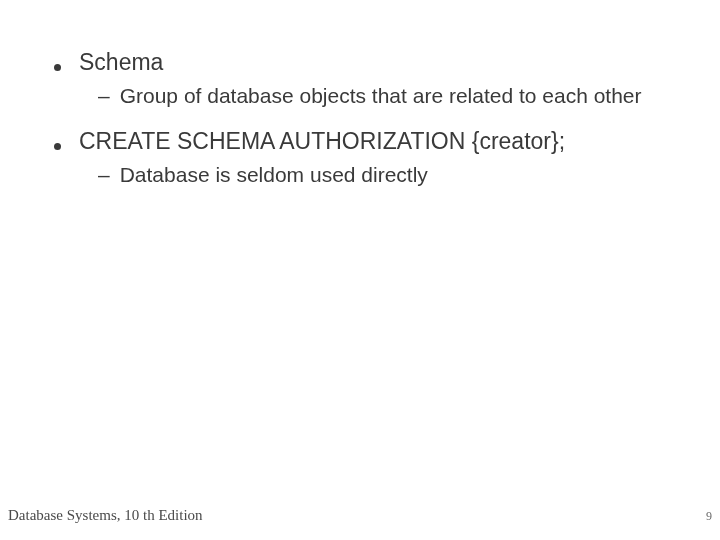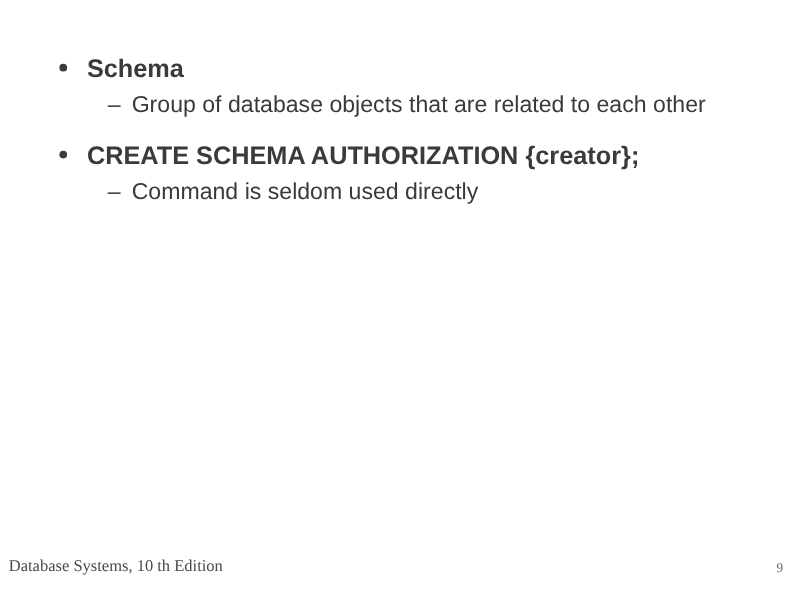--- a/index.html
+++ b/index.html
@@ -1,20 +1,20 @@
 <!DOCTYPE html>
 <html><head>
 <meta charset="utf-8">
 <style>
   * { margin: 0; padding: 0; box-sizing: border-box; }
   html, body { width: 720px; height: 540px; background: #ffffff; font-family: Arial, Helvetica, sans-serif; color: #3a3a3a; }
   .slide { position: relative; width: 720px; height: 540px; }
   .title { text-align: center; font-size: 30px; font-weight: 400; padding-top: 28px; letter-spacing: 0.2px; }
   .content { padding: 48px 54px 0 54px; font-size: 23px; line-height: 1.25; }
-  .bullet-l1 { display: flex; align-items: flex-start; margin-bottom: 6px; font-weight: bold; }
+  .bullet-l1 { display: flex; align-items: center; margin-bottom: 6px; }
   .bullet-l1 .dot { width: 7px; height: 7px; background: #3a3a3a; border-radius: 50%; flex: 0 0 auto; margin-top: 10px; margin-right: 18px; }
   .bullet-l1 .txt { flex: 1 1 auto; }
   .bullet-l2 { display: flex; align-items: flex-start; margin: 2px 0 18px 44px; font-size: 21px; }
   .bullet-l2 .dash { flex: 0 0 auto; margin-right: 10px; }
   .bullet-l2 .txt { flex: 1 1 auto; }
   .footer { position: absolute; bottom: 16px; left: 8px; right: 8px; display: flex; justify-content: space-between; align-items: flex-end; font-family: "Times New Roman", Times, serif; font-size: 15px; color: #4a4a4a; margin-top: 46px; }
   .footer .page { font-size: 12px; color: #6a6a6a; }
 </style>
 </head>
 <body>
@@ -32,21 +32,21 @@
       <span class="dash">–</span>
       <span class="txt">Group of database objects that are related to each other</span>
     </div>
 
     <div class="bullet-l1">
       <span class="dot"></span>
       <span class="txt">CREATE SCHEMA AUTHORIZATION {creator};</span>
     </div>
     <div class="bullet-l2">
       <span class="dash">–</span>
-      <span class="txt">Command is seldom used directly</span>
+      <span class="txt">Database is seldom used directly</span>
     </div>
 
   </div>
 
   <div class="footer">
     <span>Database Systems, 10 th Edition</span>
     <span class="page">9</span>
   </div>
 
 </div>

